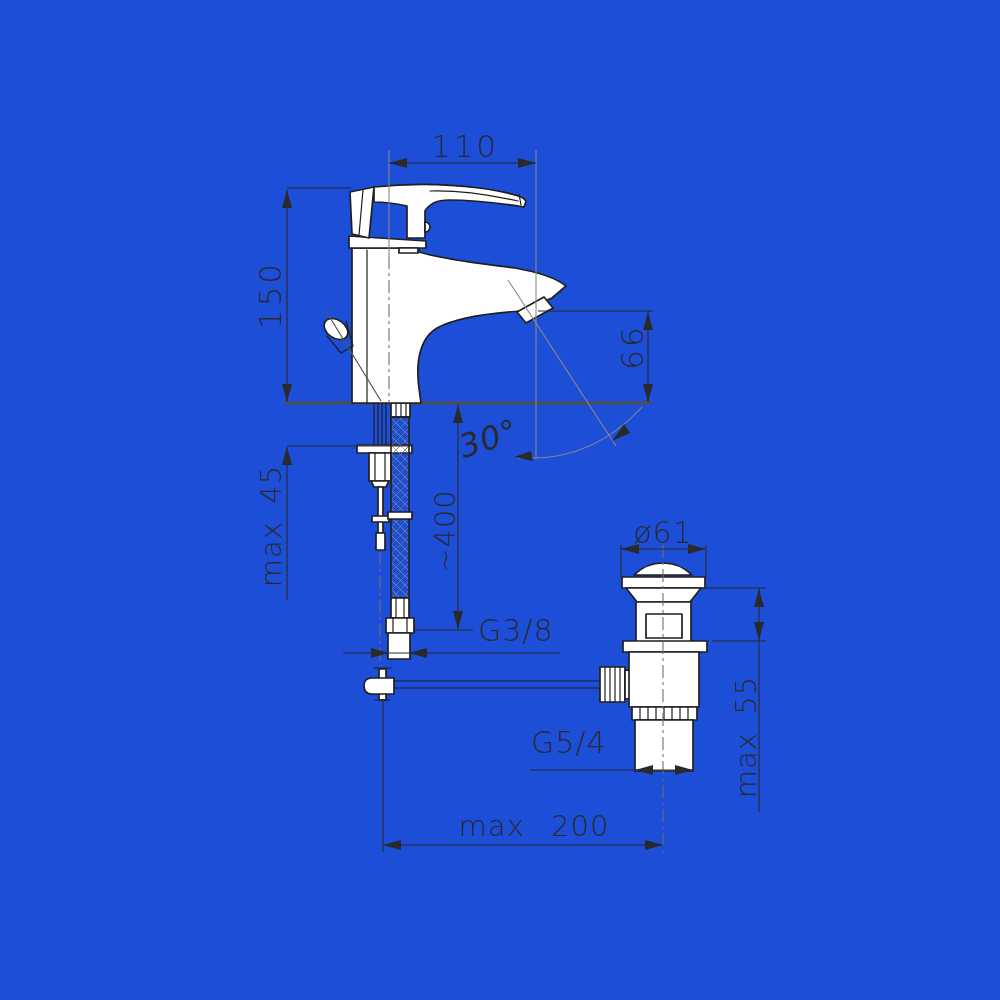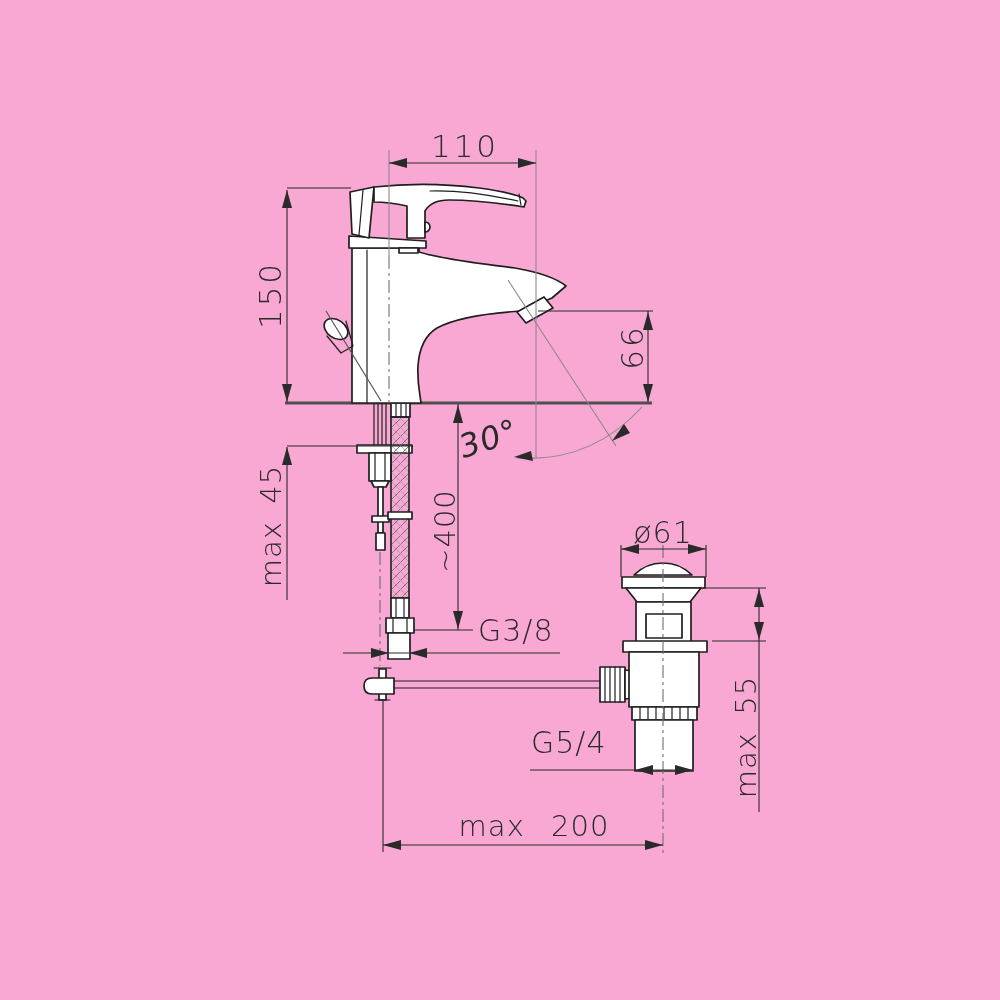--- a/index.html
+++ b/index.html
@@ -1,16 +1,16 @@
 <!DOCTYPE html>
 <html><head>
 <meta charset="utf-8">
 <style>
   html,body{margin:0;padding:0;background:#fff;}
-  .canvas{position:relative;width:1000px;height:1000px;background:#f9a8d4;overflow:hidden;
+  .canvas{position:relative;width:1000px;height:1000px;background:#1d4ed8;overflow:hidden;
           font-family:"DejaVu Sans", sans-serif;}
   svg{position:absolute;left:0;top:0;}
   text{fill:#2a2a2a;font-family:"DejaVu Sans", sans-serif;font-weight:300;}
   .dim-num{font-size:31px;letter-spacing:3px;}
   .dim-txt{font-size:29px;letter-spacing:1px;word-spacing:7px;}
   .dim-thread{font-size:30px;letter-spacing:1px;}
   .dim-wide{font-size:29px;letter-spacing:1px;word-spacing:16px;}
   .dim-angle{font-size:32px;font-style:italic;letter-spacing:1px;}
   .outline{fill:#ffffff;stroke:#1f1f1f;stroke-width:1.7;stroke-linejoin:round;stroke-linecap:round;}
   .thin{fill:none;stroke:#1f1f1f;stroke-width:1.2;stroke-linecap:round;}

